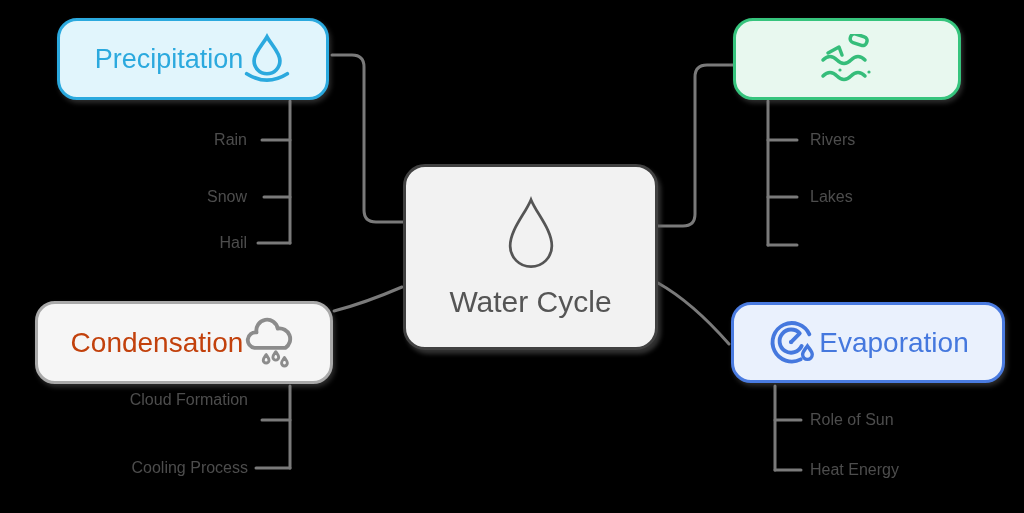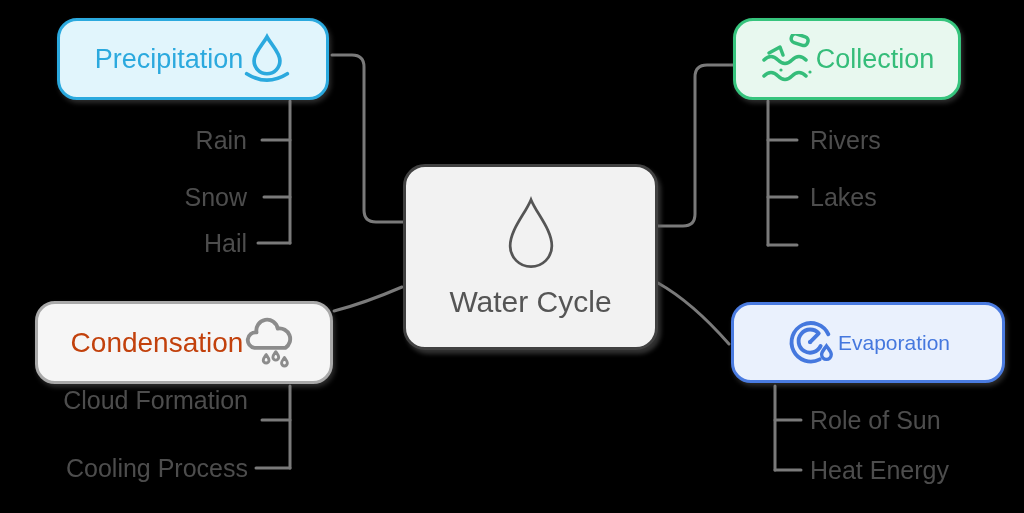--- a/index.html
+++ b/index.html
@@ -10,28 +10,28 @@
   svg.connectors{position:absolute;left:0;top:0;width:1024px;height:513px;}
   .node{
     position:absolute;display:flex;align-items:center;justify-content:center;
     gap:0;border-radius:20px;border:3px solid;box-sizing:border-box;
     box-shadow:2px 3px 5px rgba(130,130,130,.35);cursor:default;
   }
   .node .label{white-space:nowrap;}
   .node-precipitation{left:57px;top:18px;width:272px;height:82px;background:#E1F5FC;border-color:#2BA9DE;color:#2BA9DE;font-size:27px;}
   .node-collection{left:733px;top:18px;width:228px;height:82px;background:#E8F8EF;border-color:#36C47D;color:#35BD7A;font-size:27px;}
   .node-condensation{left:35px;top:301px;width:298px;height:83px;background:#F6F6F6;border-color:#A9A9A9;color:#c2410c;font-size:28px;}
-  .node-evaporation{left:731px;top:302px;width:274px;height:81px;background:#EAF1FD;border-color:#4A7BE0;color:#4578DE;font-size:21px;}
+  .node-evaporation{left:731px;top:302px;width:274px;height:81px;background:#EAF1FD;border-color:#4A7BE0;color:#4578DE;font-size:28px;}
   .node-center{
     left:403px;top:164px;width:255px;height:186px;background:#F2F2F2;
     border:3px solid #414141;border-radius:22px;flex-direction:column;gap:10px;
     color:#555;font-size:30px;box-shadow:3px 4px 4px rgba(90,90,90,.55);
   }
   .subtopic{
-    position:absolute;color:#4D4D4D;font-size:25px;white-space:nowrap;
+    position:absolute;color:#4D4D4D;font-size:16px;white-space:nowrap;
     transform:translateY(-50%);cursor:default;
   }
   .sub-right{text-align:right;}
   .icon{display:flex;align-items:center;justify-content:center;}
 </style>
 </head>
 <body>
 
 <div class="canvas">
 
@@ -84,21 +84,20 @@
     <span class="icon">
       <svg width="56" height="50" viewBox="0 0 56 50" fill="none" stroke="#35BD7A" stroke-width="3.5" stroke-linecap="round" stroke-linejoin="round">
         <rect x="31" y="1" width="17" height="9" rx="4" transform="rotate(18 39 6)"></rect>
         <path d="M9 19 l11 -6 l3 8"></path>
         <path d="M4 26 q7 -7 14 0 q7 7 14 0 q7 -7 14 0"></path>
         <circle cx="21" cy="36" r="1.6" fill="#35BD7A" stroke="none"></circle>
         <path d="M4 42 q7 -7 14 0 q7 7 14 0 q7 -7 14 0"></path>
         <circle cx="50" cy="38" r="1.6" fill="#35BD7A" stroke="none"></circle>
       </svg>
     </span>
-    <span class="label">Collection</span>
   </div>
 
   <div class="node node-condensation">
     <span class="label">Condensation</span>
     <span class="icon">
       <svg width="54" height="58" viewBox="0 0 56 60" fill="none" stroke="#8C8C8C" stroke-width="4" stroke-linecap="round" stroke-linejoin="round">
         <path d="M12 35 A 8 8 0 0 1 14 19 A 11 11 0 0 1 36 15 A 11 11 0 0 1 44 35 Z"></path>
         <path d="M24 42 c-1.8 2.6 -3 4 -3 5.8 a3 3 0 0 0 6 0 c0 -1.8 -1.2 -3.2 -3 -5.8 Z" stroke-width="3"></path>
         <path d="M34 39 c-1.8 2.6 -3 4 -3 5.8 a3 3 0 0 0 6 0 c0 -1.8 -1.2 -3.2 -3 -5.8 Z" stroke-width="3"></path>
         <path d="M43 45 c-1.8 2.6 -3 4 -3 5.8 a3 3 0 0 0 6 0 c0 -1.8 -1.2 -3.2 -3 -5.8 Z" stroke-width="3"></path>

